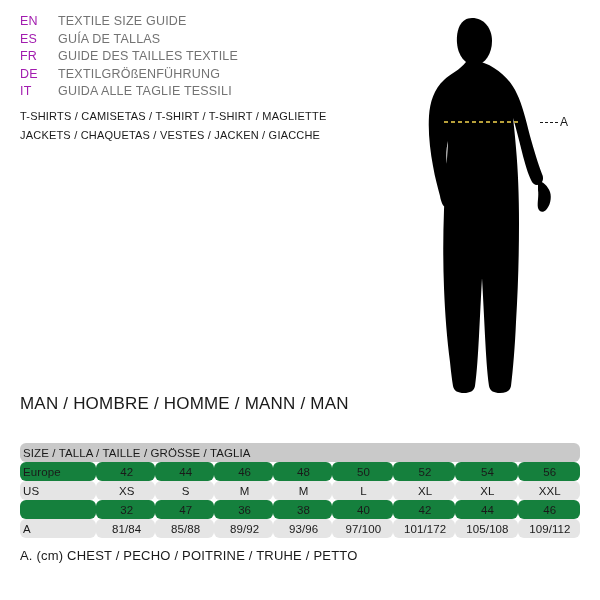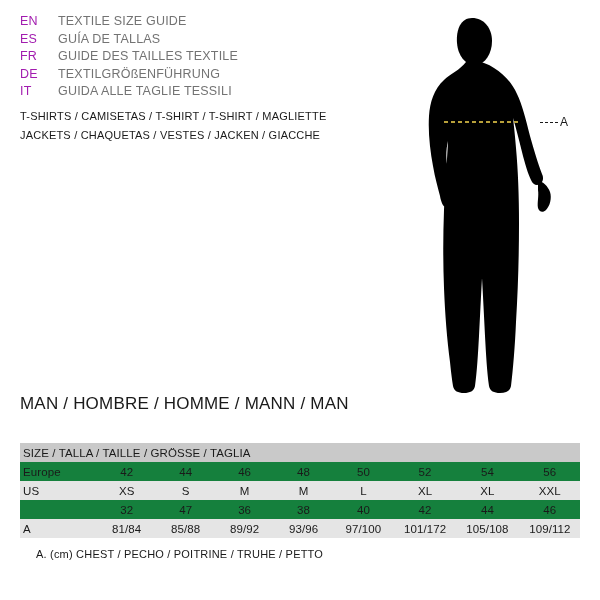--- a/index.html
+++ b/index.html
@@ -103,20 +103,21 @@
     left: 20px;
     width: 560px;
     border-collapse: collapse;
     font-size: 11.5px;
   }
   table.size-table td {
     padding: 0;
     height: 19px;
     vertical-align: middle;
     letter-spacing: 0.1px;
+    border-radius: 6px;
   }
   .row-head td {
     background: #c9c9c9;
     font-size: 11.5px;
     padding-left: 3px;
   }
   .row-light td {
     background: #15803d;
   }
   .row-dark td {
@@ -129,23 +130,22 @@
   .cell {
     width: 67px;
     text-align: center;
     padding-left: 2px !important;
   }
 
   .footnote {
     position: absolute;
     top: 548px;
     left: 20px;
-    font-size: 11px;
-    letter-spacing: 0.2px;
-    margin-left: 16px;
+    font-size: 13px;
+    letter-spacing: 0.2px;
   }
 </style>
 </head>
 <body>
 
 <div id="page">
 
   <div class="lang-block">
     <div class="lang-row">
       <span class="lang-code">EN</span>

